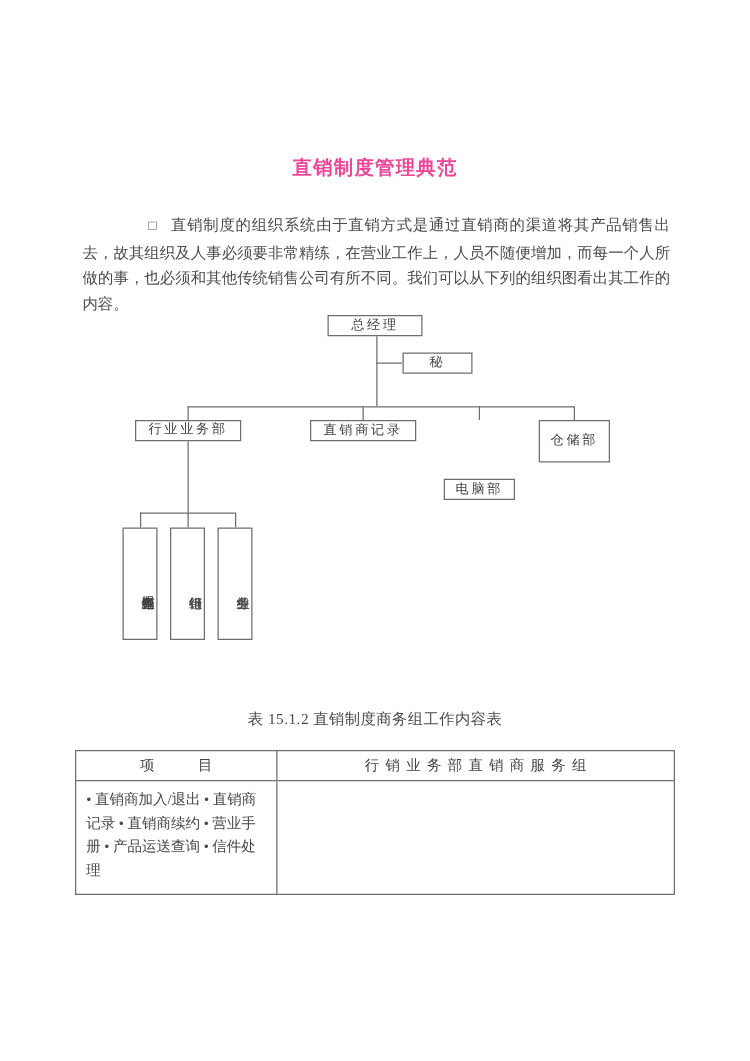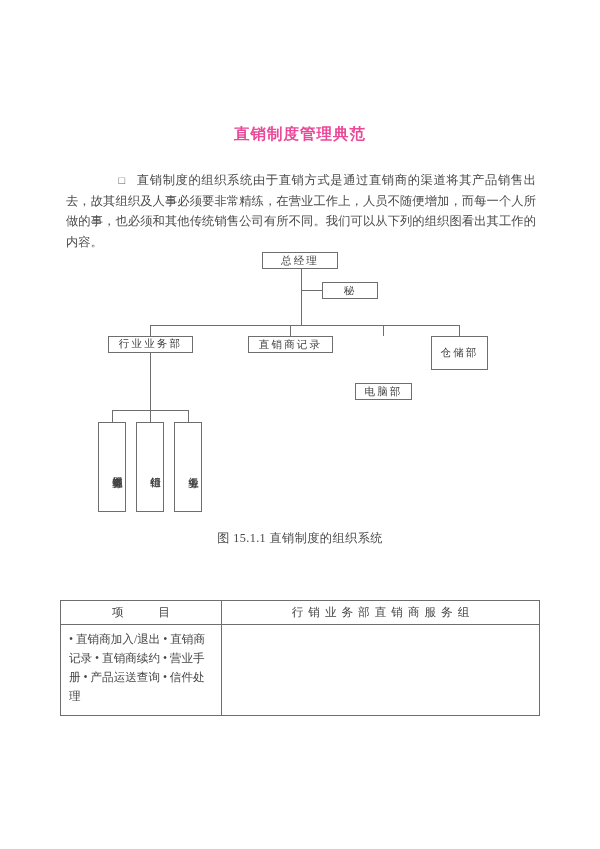--- a/index.html
+++ b/index.html
@@ -204,22 +204,22 @@
     <div class="line-v" style="left:188px; top:158px; height:12px;"></div>
 
     <div class="node vert" style="left:98px; top:170px; width:28px; height:90px;">直销服务组</div>
 
     <div class="node vert" style="left:136px; top:170px; width:28px; height:90px;">行销组</div>
 
     <div class="node vert" style="left:174px; top:170px; width:28px; height:90px;">业务组</div>
 
   </div>
 
-  <div class="caption" id="fig-caption">图 15.1.1  直销制度的组织系统</div>
-
+
+  <div class="caption" id="tbl2-caption">表 15.1.2  直销制度商务组工作内容表</div>
 
   <table class="data-table">
     <thead>
       <tr>
         <th class="th-item">项 目</th>
         <th class="th-group">行销业务部直销商服务组</th>
       </tr>
     </thead>
     <tbody>
       <tr>

